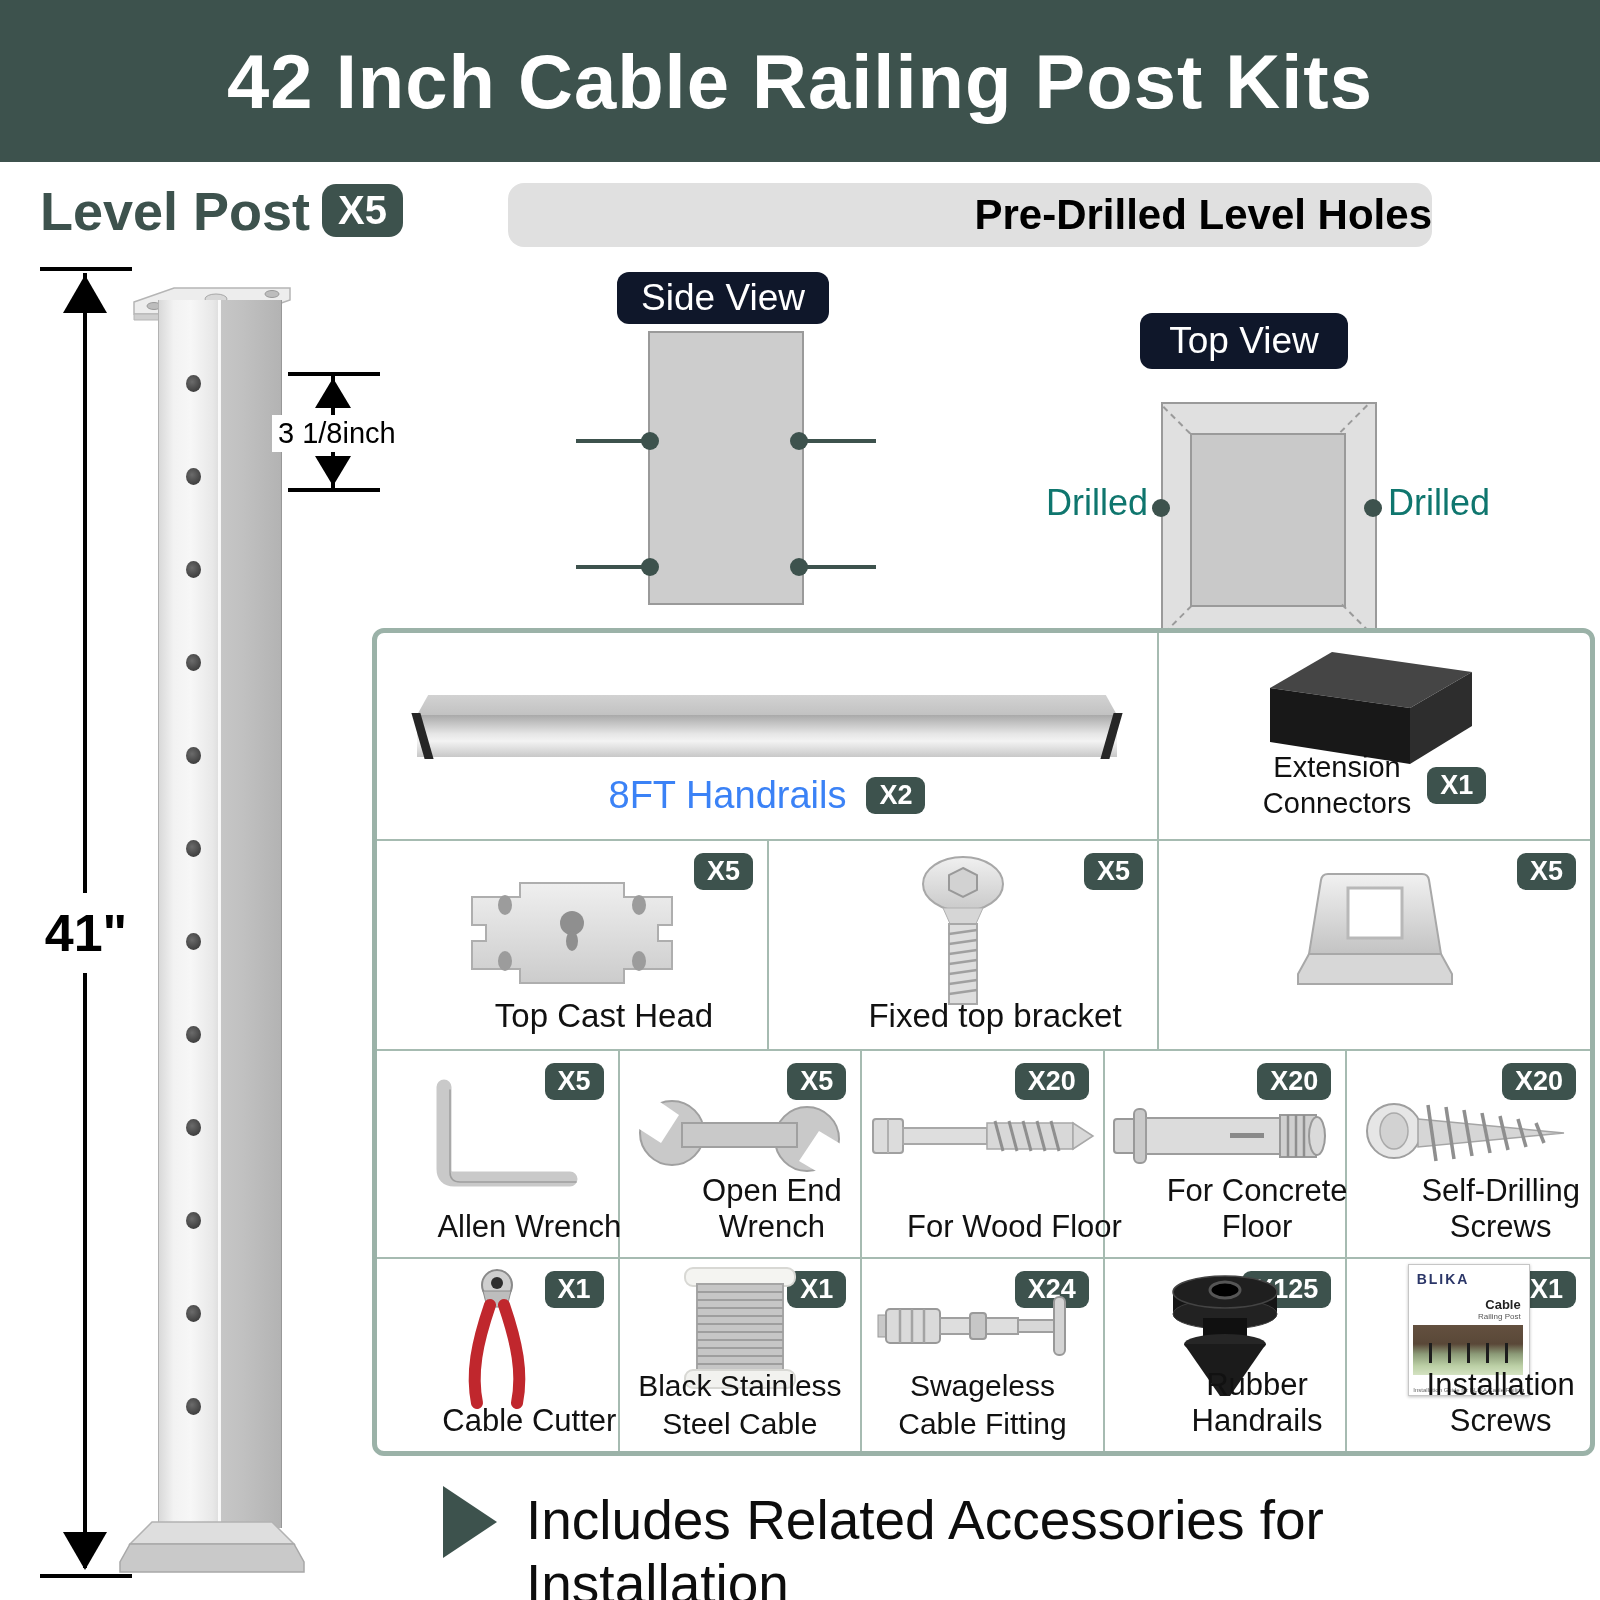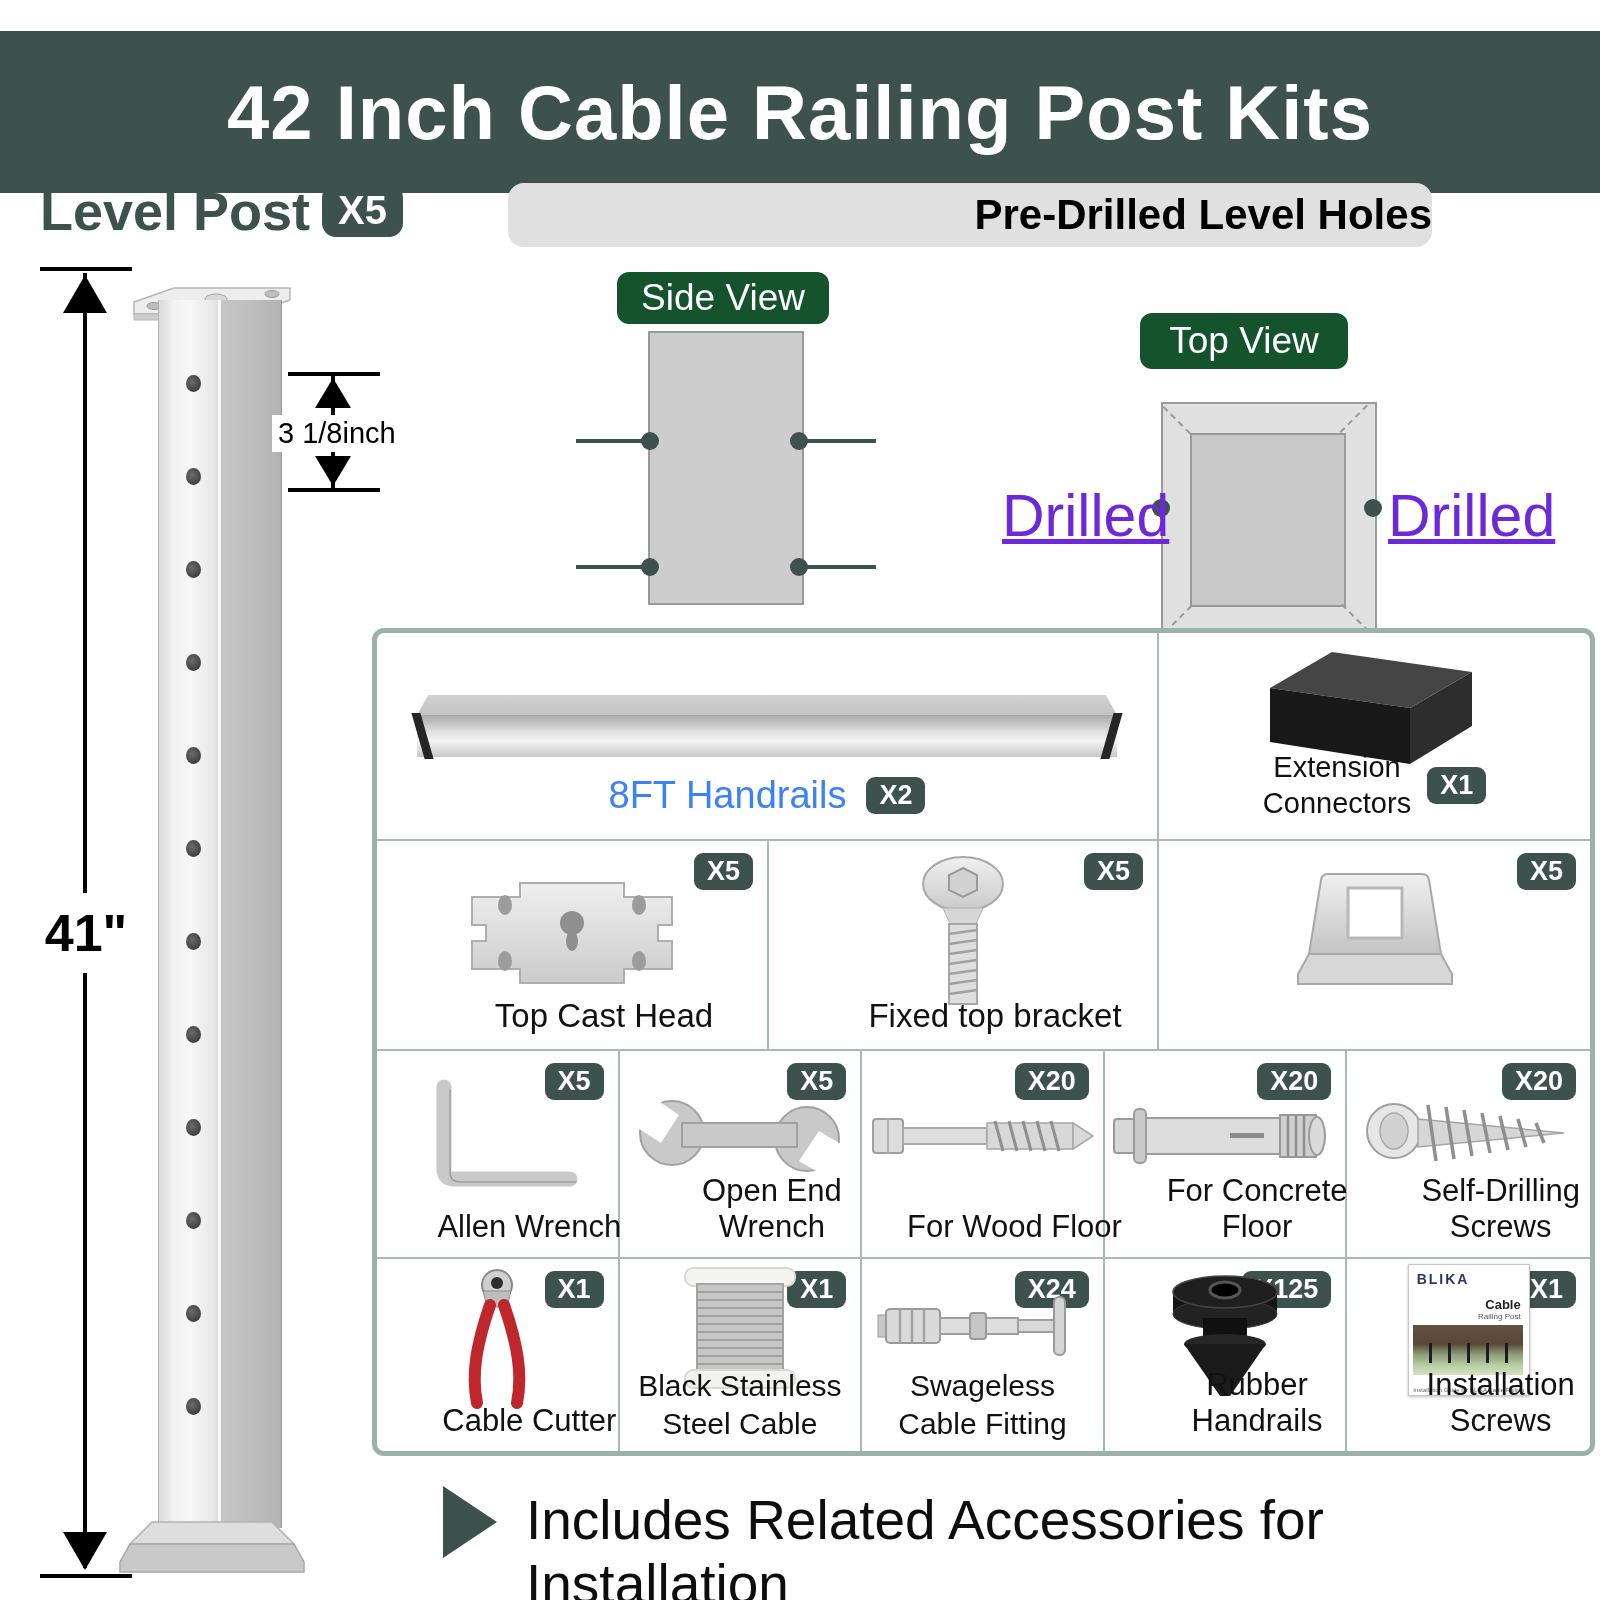--- a/index.html
+++ b/index.html
@@ -2,21 +2,21 @@
 <html><head>
 <meta charset="utf-8">
 <style>
   html,body{margin:0;padding:0;}
   body{width:1600px;height:1600px;position:relative;background:#ffffff;
        font-family:"Liberation Sans",sans-serif;overflow:hidden;}
   .abs{position:absolute;}
 
   
   .header{left:0;top:0;width:1600px;height:162px;background:#3d524d;
-          display:flex;align-items:center;justify-content:center;margin-top:31px;}
+          display:flex;align-items:center;justify-content:center;}
   .header-title{color:#fff;font-size:76px;font-weight:bold;letter-spacing:1px;}
 
   
   .lp-title{left:40px;top:180px;font-size:54px;font-weight:bold;color:#3d524d;}
   .badge-lg{left:322px;top:184px;background:#3d524d;color:#fff;font-weight:bold;
             font-size:40px;padding:4px 16px;border-radius:14px;}
 
   
   .dim{background:#000;}
   .cap-41-top{left:40px;top:267px;width:92px;height:4px;}
@@ -48,21 +48,21 @@
   .post-hole{position:absolute;left:27px;width:15px;height:17px;border-radius:50%;
              background:radial-gradient(circle at 40% 40%,#6b6b6b,#2e2e2e);}
   .flange-svg{left:132px;top:282px;}
   .base-svg{left:114px;top:1520px;}
 
   
   .pd-banner{left:508px;top:183px;width:924px;height:64px;background:#e0e0e0;
              border-radius:16px;display:flex;align-items:center;justify-content:flex-end;}
   .pd-title{font-size:42px;font-weight:bold;color:#000;}
 
-  .view-badge{background:#14532d;color:#fff;border-radius:12px;
+  .view-badge{background:#0f172a;color:#fff;border-radius:12px;
               display:flex;align-items:center;justify-content:center;font-size:37px;}
   .sv-badge{left:617px;top:272px;width:212px;height:52px;}
   .tv-badge{left:1140px;top:313px;width:208px;height:56px;}
 
   
   .sv-rect{left:648px;top:331px;width:152px;height:270px;background:#cdcdcd;border:2px solid #9a9a9a;}
   .cable{background:#3d524d;height:4px;}
   .cl1L{left:576px;top:439px;width:76px;}
   .cl1R{left:796px;top:439px;width:80px;}
   .cl2L{left:576px;top:565px;width:76px;}
@@ -73,21 +73,21 @@
 
   
   .tv-outer{left:1161px;top:402px;width:212px;height:234px;background:#e0e0e0;border:2px solid #9a9a9a;}
   .tv-inner{position:absolute;left:27px;top:29px;width:152px;height:170px;background:#c9c9c9;border:2px solid #9a9a9a;}
   .diag{position:absolute;width:38px;border-top:2px dashed #9a9a9a;}
   .dg-tl{left:1164px;top:406px;transform:rotate(45deg);transform-origin:0 0;}
   .dg-tr{left:1368px;top:406px;transform:rotate(135deg);transform-origin:0 0;}
   .dg-bl{left:1164px;top:632px;transform:rotate(-45deg);transform-origin:0 0;}
   .dg-br{left:1368px;top:632px;transform:rotate(-135deg);transform-origin:0 0;}
   .tv-dotL{left:1152px;top:499px;} .tv-dotR{left:1364px;top:499px;}
-  .drilled{font-size:59px;color:#6d28d9;text-decoration:underline;}
+  .drilled{font-size:36px;color:#0f766e;}
   .drilled-L{left:1002px;top:482px;width:146px;text-align:right;}
   .drilled-R{left:1388px;top:482px;}
 
   
   .grid{left:372px;top:628px;width:1223px;height:828px;border:5px solid #9bb2a8;
         border-radius:12px;background:#fff;overflow:hidden;box-sizing:border-box;}
   .grow{display:flex;width:100%;box-sizing:border-box;}
   .r1{height:208px;} .r2{height:210px;} .r3{height:208px;} .r4{height:192px;}
   .cell{position:relative;box-sizing:border-box;border-right:2px solid #a6bbb1;border-bottom:2px solid #a6bbb1;}
   .cell:last-child{border-right:none;}

